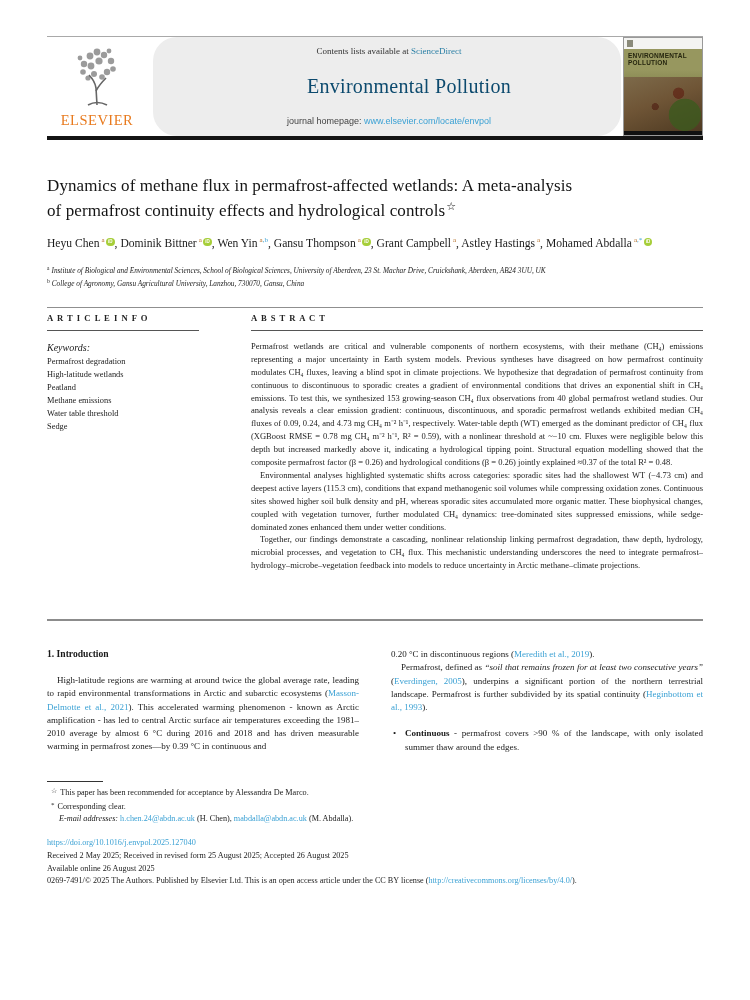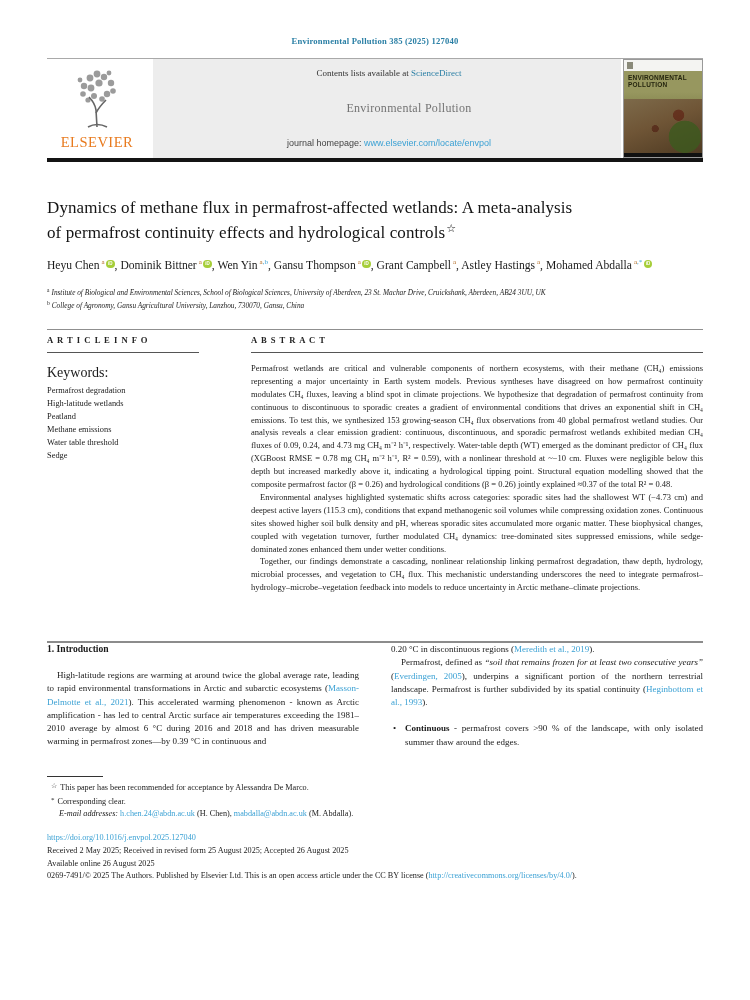--- a/index.html
+++ b/index.html
@@ -31,25 +31,25 @@
     width:106px;background:#fff;display:flex;flex-direction:column;
     align-items:center;justify-content:flex-end;padding:2px 6px 1px 0;
   }
   .logo-tree{flex:1;display:flex;align-items:center;justify-content:center;}
   .elsevier-word{
     font-family:"Liberation Serif", serif;font-size:14.5px;color:var(--orange);
     letter-spacing:.5px;line-height:1;padding-bottom:8px;
   }
   .header-center{
     flex:1;background:#ededed;display:flex;flex-direction:column;
-    align-items:center;justify-content:space-between;padding:9px 2px 10px 6px;
+    align-items:center;justify-content:space-between;padding:9px 2px 10px 6px;border-radius:24px;
   }
   .contents-line{font-size:9px;color:#333;}
   .contents-line .seglink{color:var(--teal);}
-  .journal-name{font-size:12px;color:#737373;letter-spacing:.3px;margin-left:40px;}
+  .journal-name{font-size:20px;color:#0c4a6e;letter-spacing:.3px;margin-left:40px;}
   .homepage-line{font-family:"Liberation Sans", sans-serif;font-size:9px;color:#444;}
   .homepage-line .seglink{color:var(--blue);}
   .cover-thumb{
     width:80px;margin-left:2px;border:1px solid #999;background:#fff;
     display:flex;flex-direction:column;overflow:hidden;
   }
   .cover-top{height:11px;background:#f4f4f2;display:flex;align-items:center;padding-left:3px;}
   .cover-mark{width:6px;height:7px;background:#8a8a7a;}
   .cover-band{
     background:#97975f;padding:3px 0 2px 4px;
@@ -88,27 +88,27 @@
   }
   .affiliations{margin-top:11px;font-size:7.3px;font-style:italic;line-height:1.65;color:#222;}
   .affiliations sup{font-size:5.5px;font-style:normal;margin-right:2px;}
   
   .thin-rule{height:1px;background:#8f8f8f;margin-top:16px;}
   .meta-grid{display:flex;margin-top:5px;min-height:296px;}
   .col-info{width:178px;flex:none;padding-right:26px;}
   .col-abs{flex:1;padding-left:26px;}
   .col-heading{font-size:8.6px;font-weight:bold;letter-spacing:1px;color:#222;}
   .col-heading-rule{height:1px;background:#555;margin-top:7px;margin-bottom:9px;}
-  .kw-label{font-size:14px;line-height:1.55;}
+  .kw-label{font-size:10px;font-style:italic;line-height:1.55;}
   .kw-item{font-size:8.4px;line-height:1.55;}
   .abs-p{font-size:8.5px;line-height:1.52;text-align:justify;color:#1c1c1c;}
   .abs-p.indent{text-indent:9px;}
   .gray-rule{height:2px;background:#8c8c8c;margin-top:10px;}
   
-  .body-cols{display:flex;}
+  .body-cols{display:flex;margin-top:27px;}
   .bcol{width:50%;}
   .bcol.left{padding-right:16px;}
   .bcol.right{padding-left:16px;}
   .section-heading{font-size:9.6px;font-weight:bold;margin-bottom:15px;}
   .body-p{font-size:9px;line-height:1.48;text-align:justify;}
   .body-p.indent{text-indent:10px;}
   .body-p + .body-p{margin-top:0;}
   .seg-link{color:var(--blue);}
   .seg-it{font-style:italic;}
   .seg-bd{font-weight:bold;}
@@ -123,21 +123,20 @@
   .fn-email{padding-left:12px;}
   .footer-block{margin-top:11px;font-size:8.2px;line-height:1.55;}
   .doi-line{color:var(--blue);}
   .footer-line{color:#1c1c1c;}
 </style>
 </head>
 <body>
 
 <div class="page">
 
-  <div class="top-citation">Environmental Pollution 385 (2025) 127040</div>
 
   <div class="header-rule-top"></div>
 
   <div class="journal-header">
     <div class="logo-block">
       <div class="logo-tree">
         <svg width="62" height="64" viewBox="0 0 62 64">
           <g fill="#8a8a8a" opacity="0.85">
             <circle cx="18" cy="20" r="3.2"></circle>
               <circle cx="24" cy="12" r="3.4"></circle>

